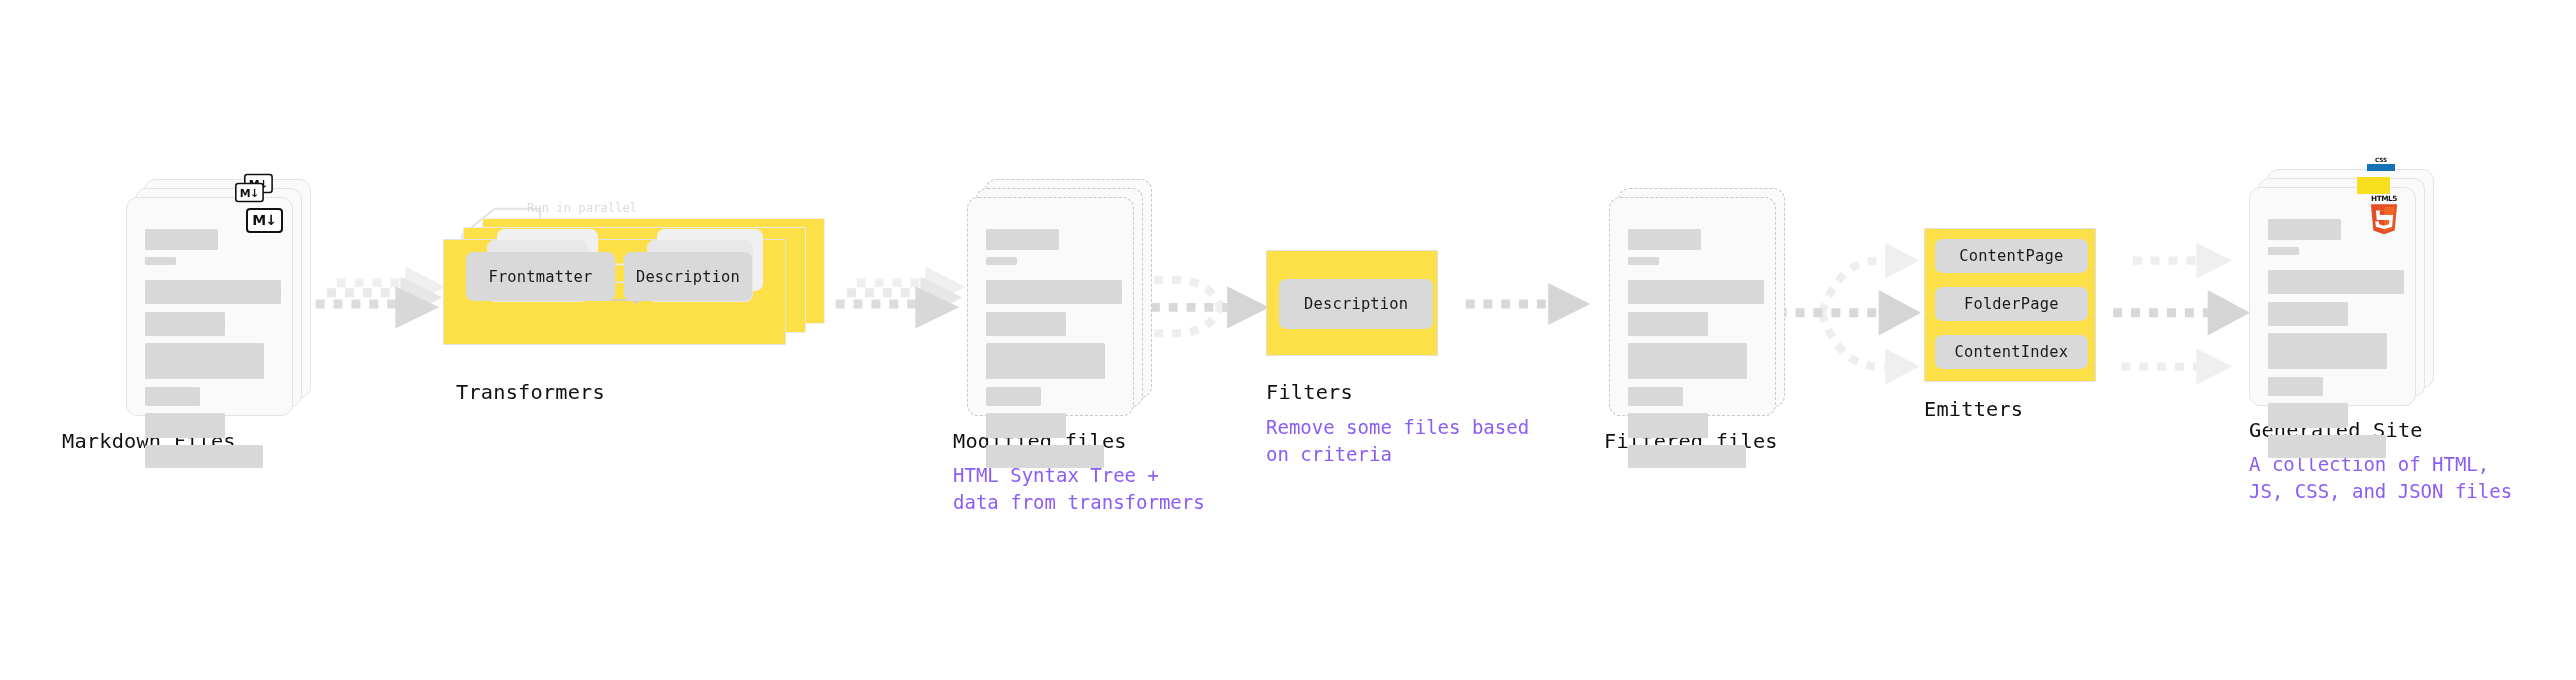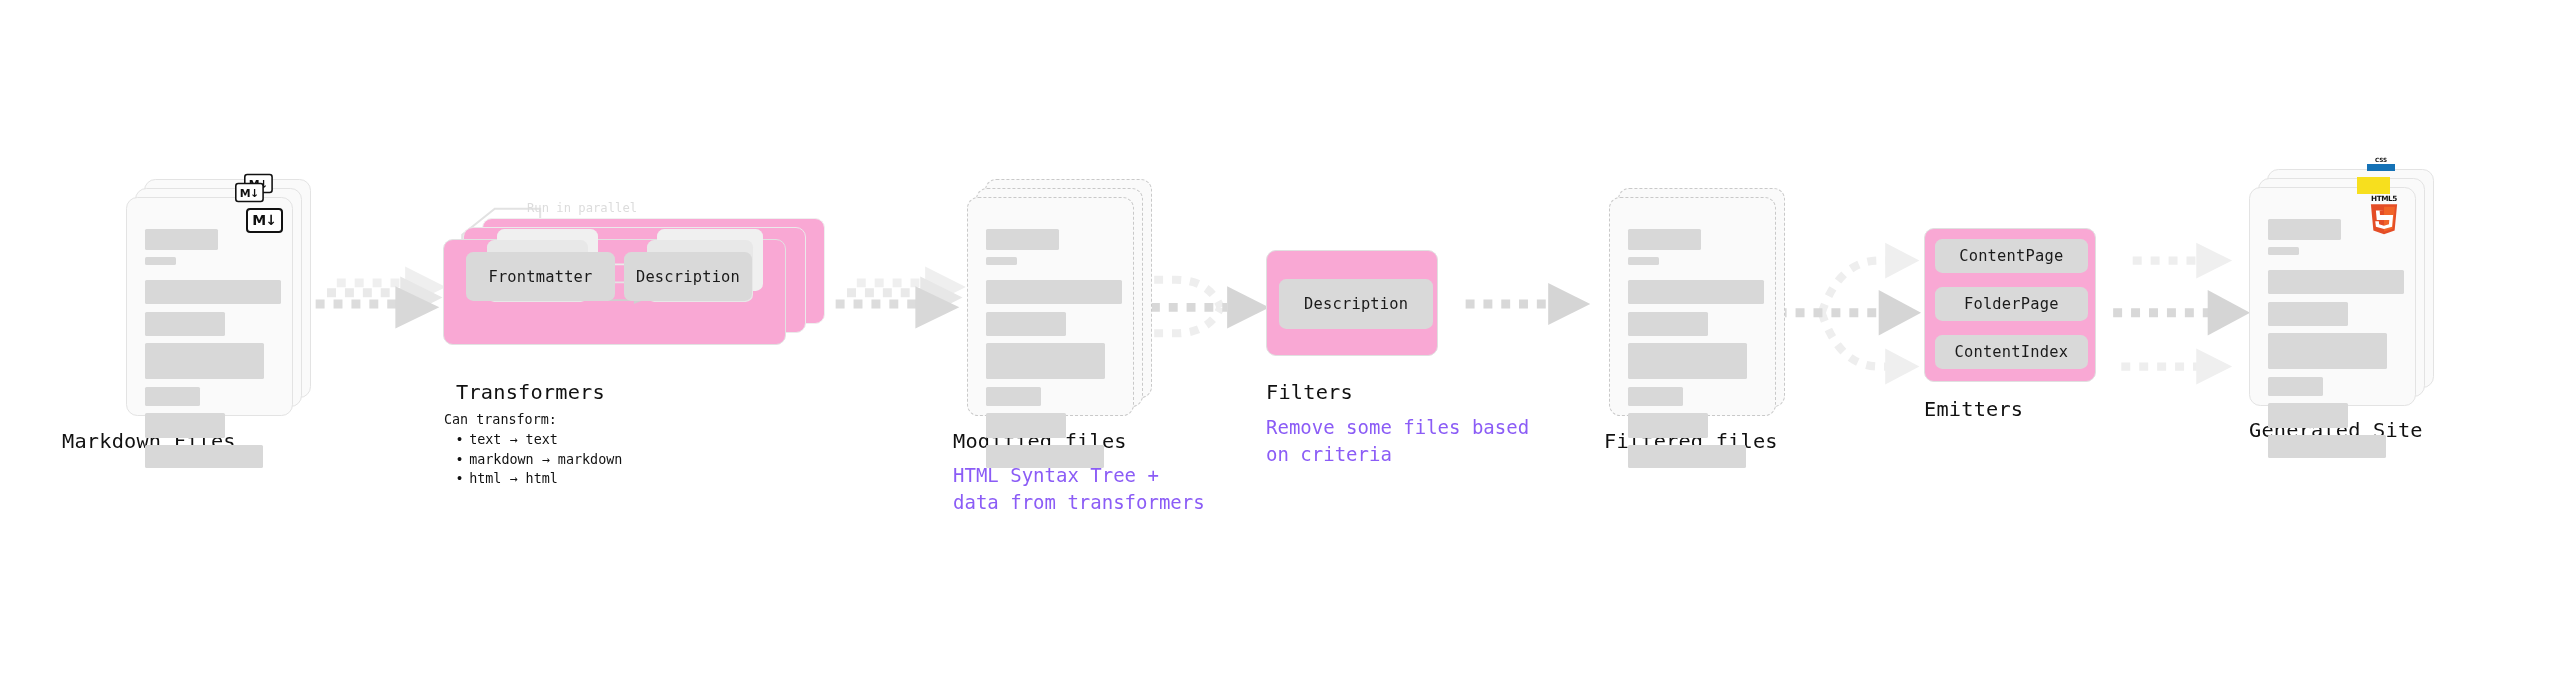--- a/index.html
+++ b/index.html
@@ -65,22 +65,22 @@
     position:absolute;top:-7.3px;left:0;width:100%;text-align:center;
     font-size:5.7px;font-weight:bold;color:#111;
     font-family:"DejaVu Sans","Liberation Sans",sans-serif;
   }
   .jsbadge{width:32.5px;height:16.3px;background:#f7df1e;}
 
   
   .groupbox{
     position:absolute;
     border:1.6px solid #e0e0e0;
-    border-radius:10px;
-    background:#f9a8d4;
+    border-radius:1px;
+    background:#fde047;
     box-sizing:border-box;
   }
   .pill{
     background:#d9d9d9;
     border-radius:7.3px;
     display:flex;align-items:center;justify-content:center;
     font-size:15.4px;color:#1a1a1a;
     letter-spacing:0.2px;
     box-sizing:border-box;
   }
@@ -194,28 +194,20 @@
       <div class="pill" style="position:absolute;left:54px;top:26px;width:101px;height:62px;background:#f0f0f0;"></div>
       <div class="pill" style="position:absolute;left:44px;top:37px;width:101px;height:62px;background:#e8e8e8;"></div>
       <div class="pill" style="position:absolute;left:23px;top:49px;width:149px;height:49px;">Frontmatter</div>
 
       <div class="pill" style="position:absolute;left:214px;top:26px;width:106px;height:62px;background:#f0f0f0;"></div>
       <div class="pill" style="position:absolute;left:204px;top:37px;width:106px;height:62px;background:#e8e8e8;"></div>
       <div class="pill" style="position:absolute;left:181px;top:49px;width:128px;height:49px;">Description</div>
     </div>
   </div>
   <div class="caption" style="left:456px;top:380px;">Transformers</div>
-  <div class="bullets" style="left:444px;top:410px;">
-    <div class="hd">Can transform:</div>
-    <ul>
-      <li>text → text</li>
-      <li>markdown → markdown</li>
-      <li>html → html</li>
-    </ul>
-  </div>
 
   <div class="node" style="left:821px;top:260px;">
     <svg width="179" height="106" viewBox="0 0 220 130">
       <g stroke-dasharray="11 11" stroke-width="11" fill="none">
         <line x1="44" y1="28" x2="134" y2="28" stroke="#efefef"></line>
         <line x1="32" y1="40" x2="134" y2="40" stroke="#e9e9e9"></line>
         <line x1="18" y1="54" x2="134" y2="54" stroke="#dcdcdc"></line>
       </g>
       <polygon points="128,8 178,33 128,58" fill="#efefef"></polygon>
       <polygon points="122,20 174,46 122,72" fill="#e7e7e7"></polygon>
@@ -353,15 +345,17 @@
           <svg width="34" height="32.5" viewBox="0 0 52 52" style="position:absolute;top:9px;left:0;">
             <path d="M5 2 L47 2 L43 44 L26 50 L9 44 Z" fill="#e44d26"></path>
             <path d="M26 6 L43.5 6 L40 41 L26 45.5 Z" fill="#f16529"></path>
             <path d="M26 12 L13 12 L14.4 27 L34.5 27 L33.9 34 L26 36.2 L18.2 34 L17.7 29 L12 29 L13.1 38 L26 41.6 L38.9 38 L40.6 19 L19.6 19 L19 12.5 Z" fill="#ffffff"></path>
           </svg>
         </div>
       </div>
     </div>
   </div>
   <div class="caption" style="left:2249px;top:418px;">Generated Site</div>
+  <div class="desc" style="left:2249px;top:451px;">A collection of HTML,
+JS, CSS, and JSON files</div>
 
 </div>
 
 
 </body></html>

